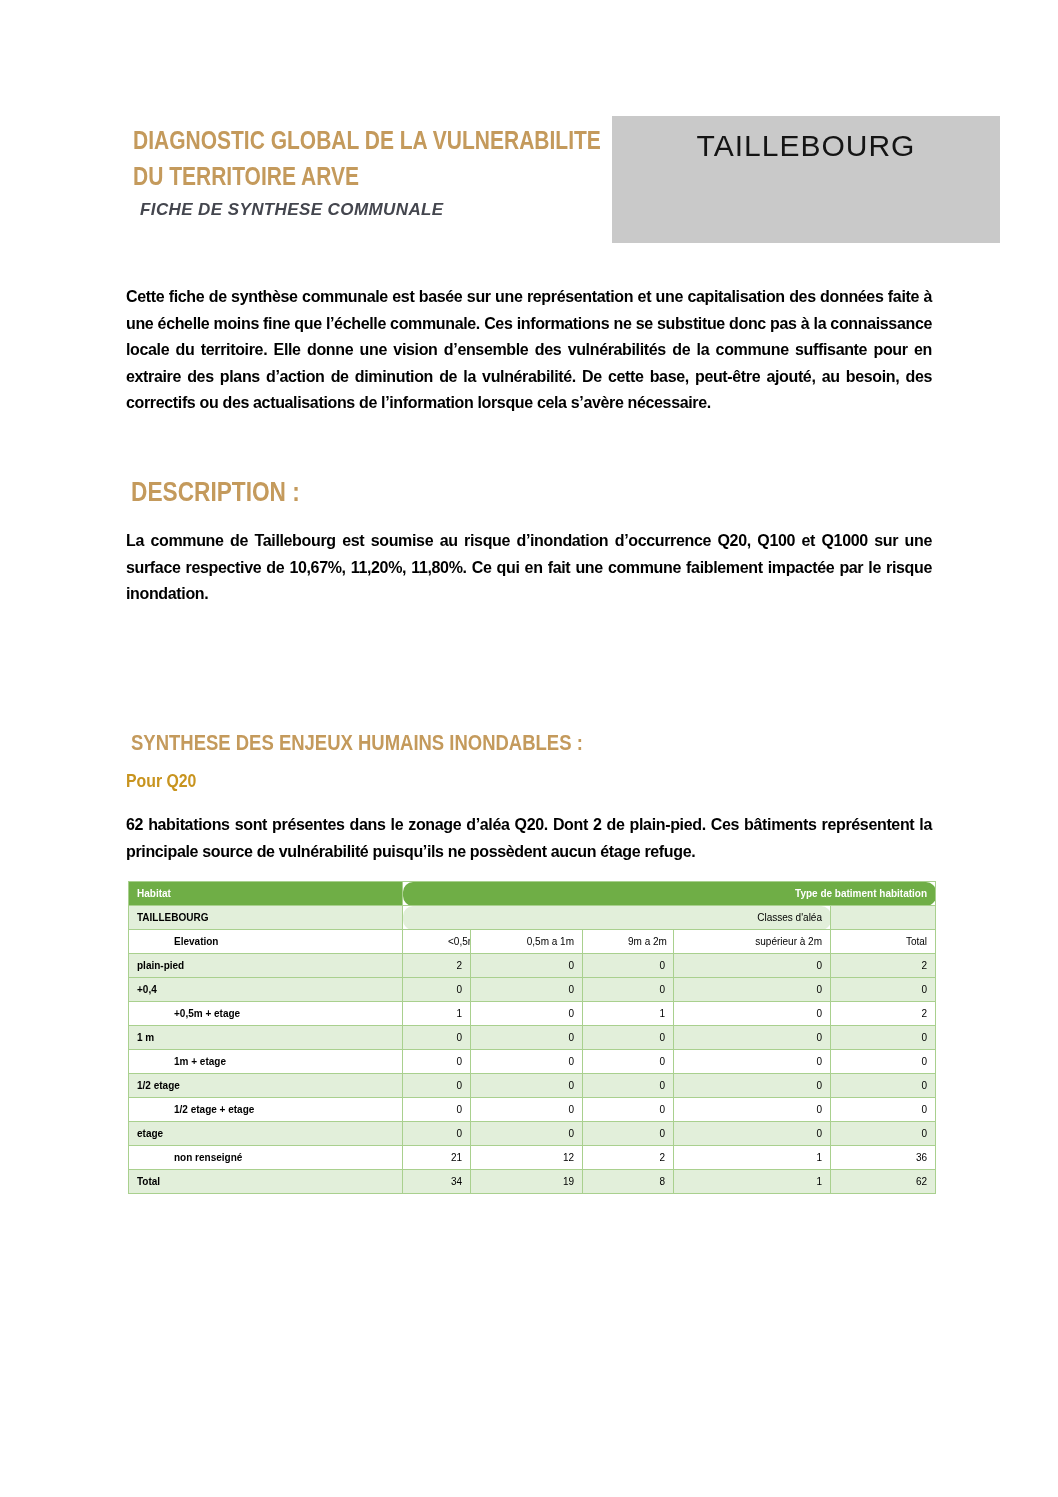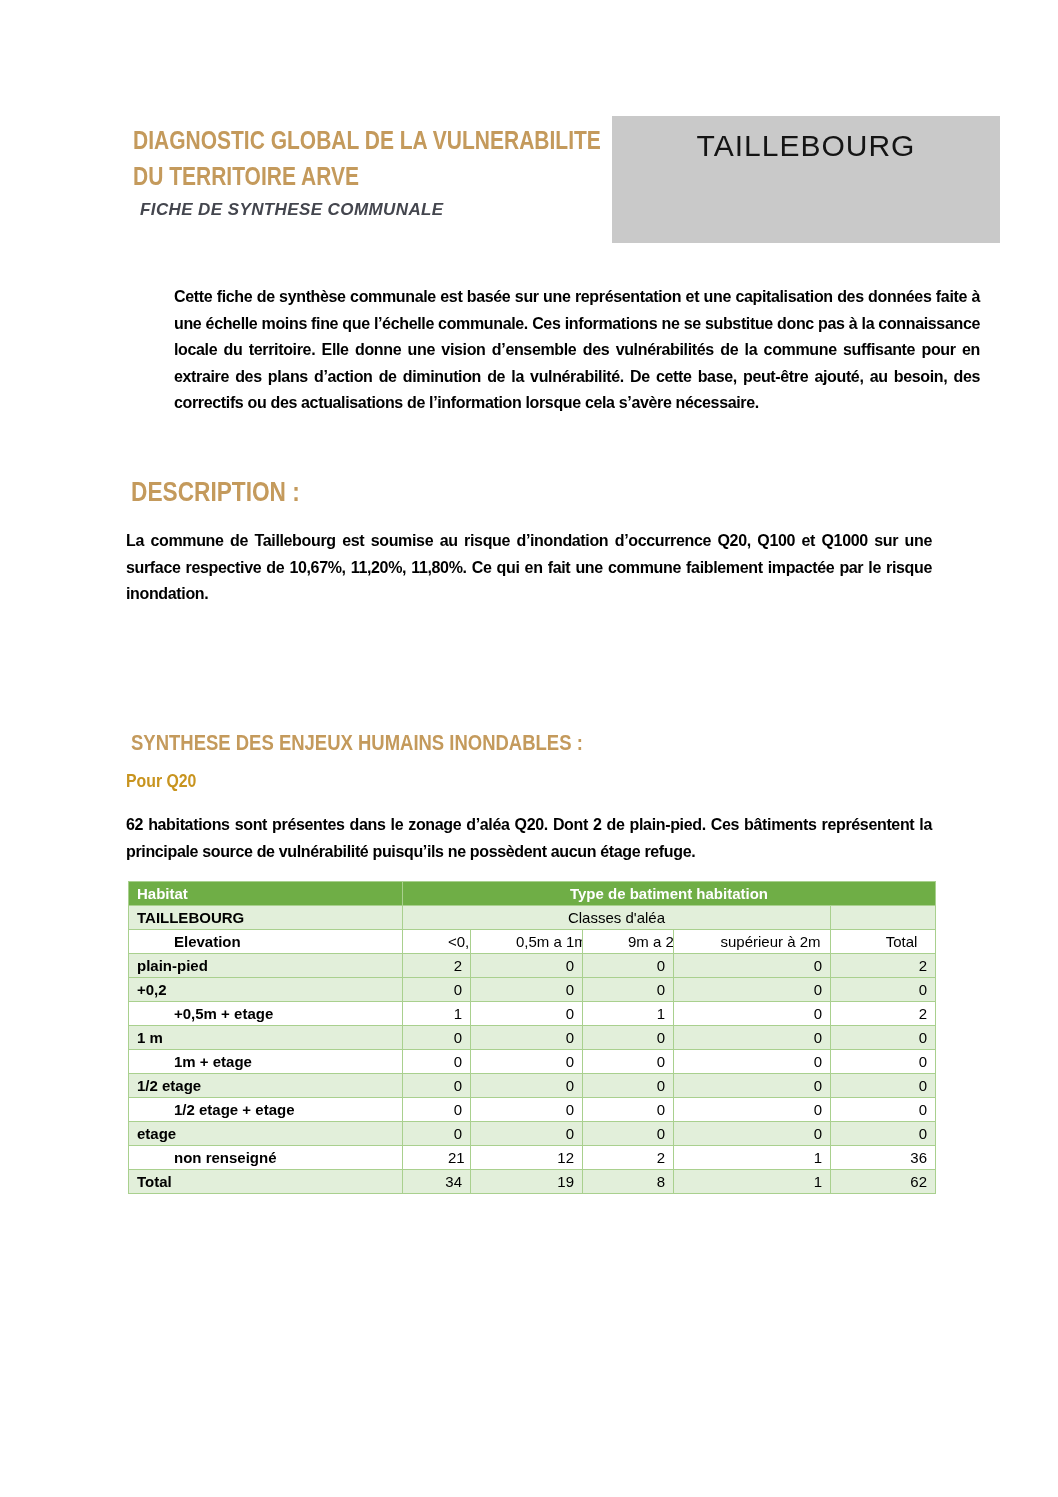--- a/index.html
+++ b/index.html
@@ -26,21 +26,21 @@
   .commune-box span {
     display:inline-block; margin-top:13px; font-size:30px; color:#141414; letter-spacing:1px;
   }
 
   
   .body-par {
     position:absolute; left:126px; width:806px; margin:0;
     font-size:16px; line-height:26.5px; color:#000; font-weight:bold;
     letter-spacing:-0.35px; text-align:justify;
   }
-  #intro-paragraph       { top:284px;margin-left:48px; }
+  #intro-paragraph       { top:284px; }
   #description-par-1     { top:528px; }
   #description-par-2     { top:621px; }
   #synthese-par          { top:812px; }
 
   
   .section-heading {
     position:absolute; left:131px; margin:0;
     color:var(--heading-tan); font-weight:bold; white-space:nowrap;
     transform:scaleX(0.84); transform-origin:0 0;
   }
@@ -48,32 +48,32 @@
   #synthese-heading    { top:730px; font-size:22px; }
   .subhead-gold {
     position:absolute; left:126px; top:771px;
     color:var(--accent-gold); font-weight:bold; font-size:18px;
     transform:scaleX(0.88); transform-origin:0 0; white-space:nowrap;
   }
 
   
   .habitat-table {
     position:absolute; left:128px; top:881px; width:807px;
-    border-collapse:collapse; table-layout:fixed; font-size:15px; color:#000;
+    border-collapse:collapse; table-layout:fixed; font-size:10px; color:#000;
   }
   .habitat-table td {
     border:1px solid var(--table-border); height:23px;
     padding:0 8px; vertical-align:middle; overflow:hidden; white-space:nowrap;
   }
   .hdr-green td { background:var(--table-header-green); color:#ffffff; font-weight:bold; }
   .row-shaded td { background:var(--table-row-light); }
   .row-plain  td { background:#ffffff;padding-left:45px; }
   .label-cell { font-weight:bold; text-align:left; }
   .num-cell   { text-align:right; padding-right:10px; }
-  .center     { text-align:center; }
+  .center     { text-align:right;border-radius:10px; }
 
   
   .footer-bar {
     position:absolute; left:488px; top:1488px; width:570px; height:6px;
     background:var(--footer-green);
   }
 </style>
 </head>
 <body>
 
@@ -128,21 +128,21 @@
     <tbody>
         <tr class="row-shaded">
           <td class="label-cell">plain-pied</td>
           <td class="num-cell">2</td>
           <td class="num-cell">0</td>
           <td class="num-cell">0</td>
           <td class="num-cell">0</td>
           <td class="num-cell">2</td>
         </tr>
         <tr class="row-shaded">
-          <td class="label-cell">+0,2</td>
+          <td class="label-cell">+0,4</td>
           <td class="num-cell">0</td>
           <td class="num-cell">0</td>
           <td class="num-cell">0</td>
           <td class="num-cell">0</td>
           <td class="num-cell">0</td>
         </tr>
         <tr class="row-plain">
           <td class="label-cell">+0,5m + etage</td>
           <td class="num-cell">1</td>
           <td class="num-cell">0</td>

